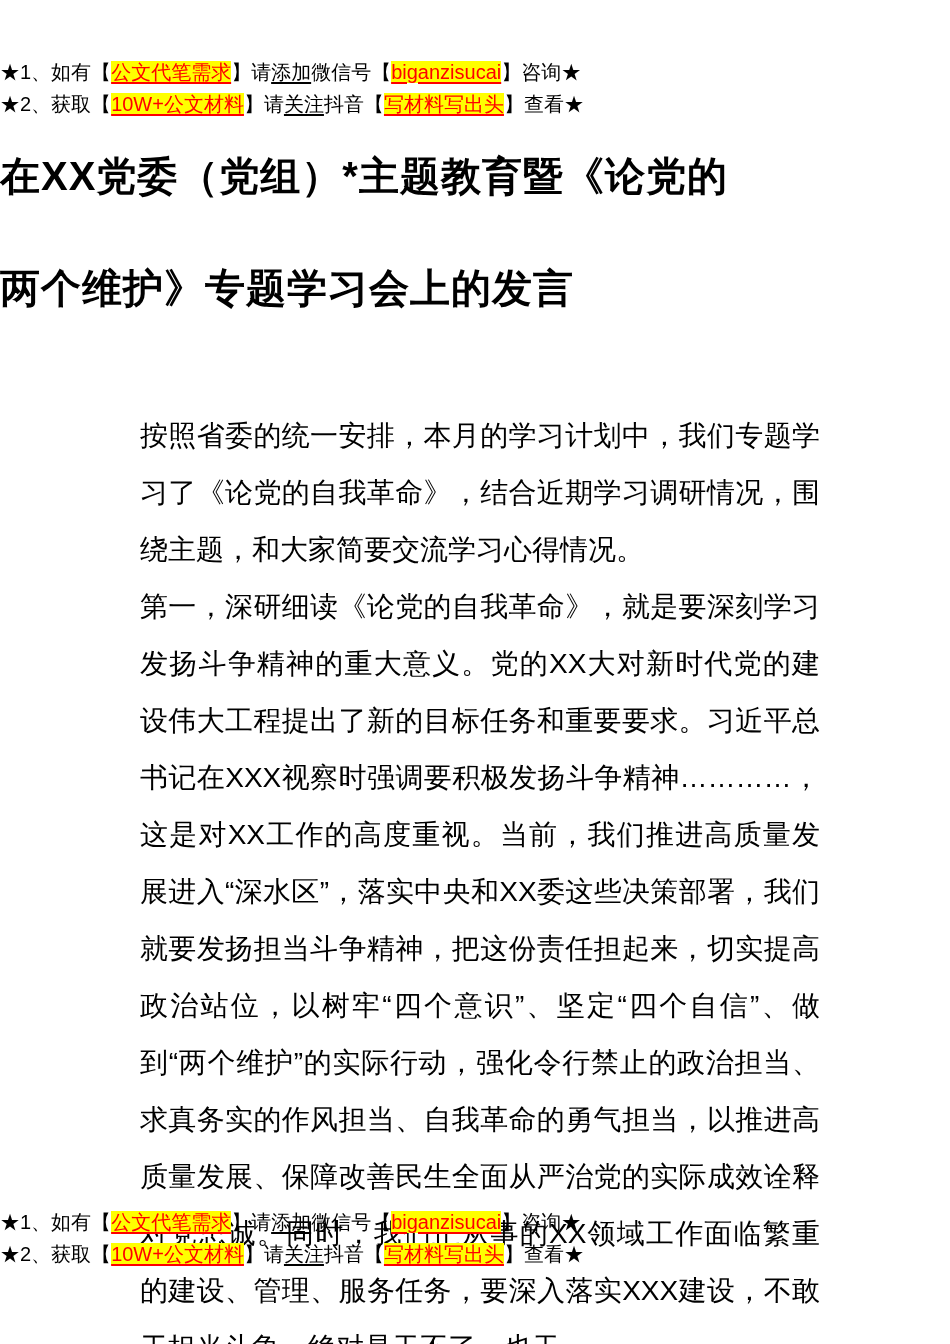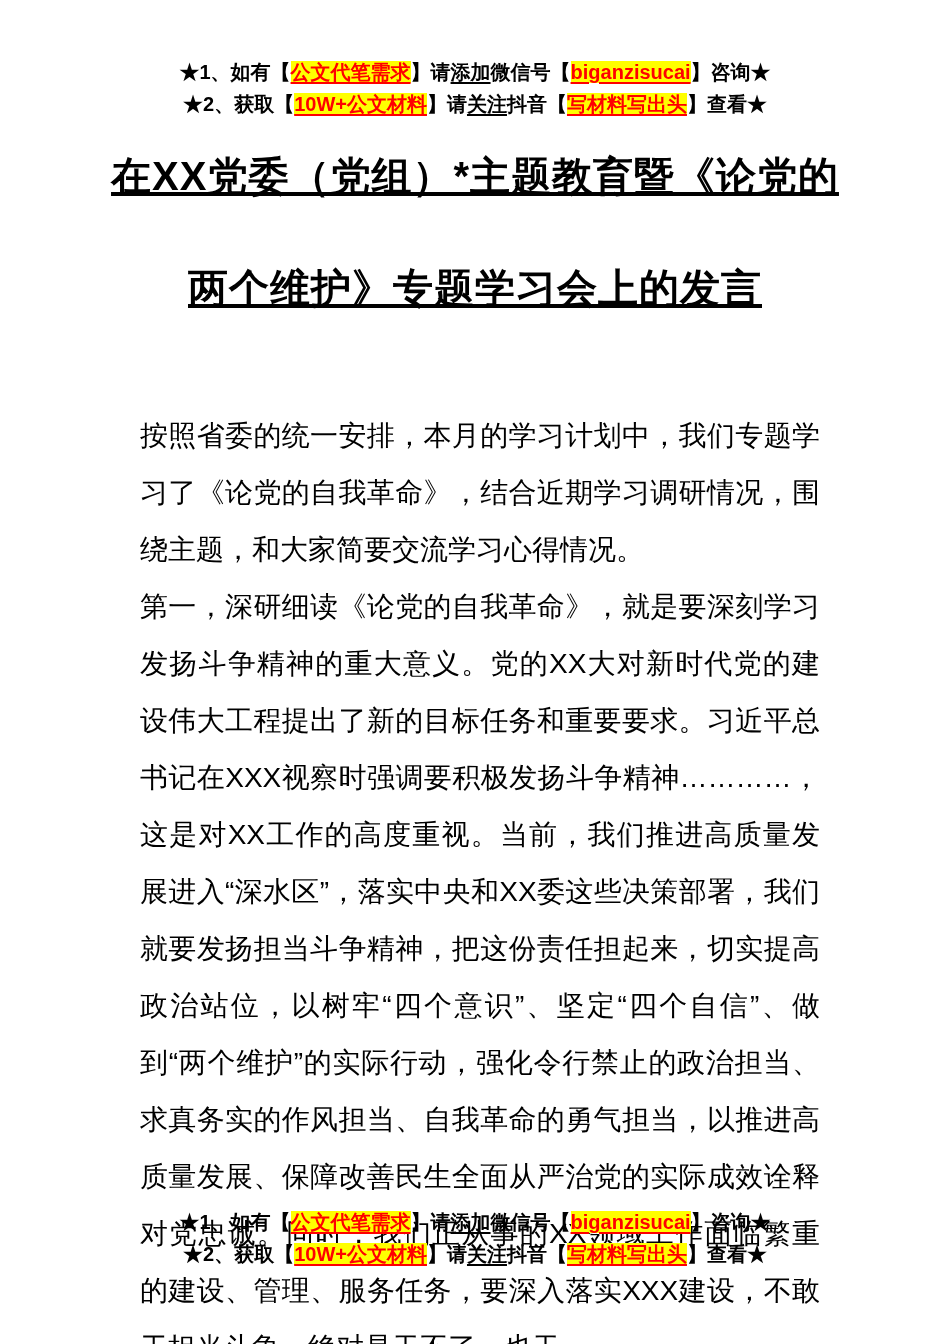--- a/index.html
+++ b/index.html
@@ -6,23 +6,22 @@
   html,body { background:#ffffff; }
   .page {
     position:relative;
     width:950px; height:1344px;
     background:#ffffff;
     overflow:hidden;
     font-family:"Liberation Sans", sans-serif;
     color:#000000;
   }
   .banner {
-    text-align:center;
     font-size:20px;
-    font-weight:bold;
+    font-weight:normal;
     line-height:32px;
     color:#000000;
     white-space:nowrap;
   }
   .banner-top { padding-top:56px; }
   .banner-bottom {
     position:absolute;
     left:0; right:0; top:1206px;
   }
   .hl {
@@ -34,24 +33,22 @@
   }
   .ul {
     text-decoration:underline;
     text-decoration-color:#000000;
     text-underline-offset:3px;
   }
   .doc-title {
     margin-top:0;
     font-size:40px;
     font-weight:bold;
-    text-align:center;
     line-height:112px;
     letter-spacing:1px;
-    text-decoration:underline;
   }
   .doc-title .title-line { display:block; }
   .content {
     margin:63px 130px 0 140px;
     font-size:28px;
     line-height:57px;
     text-align:justify;
     font-weight:normal;
   }
   .content p { margin:0; }

